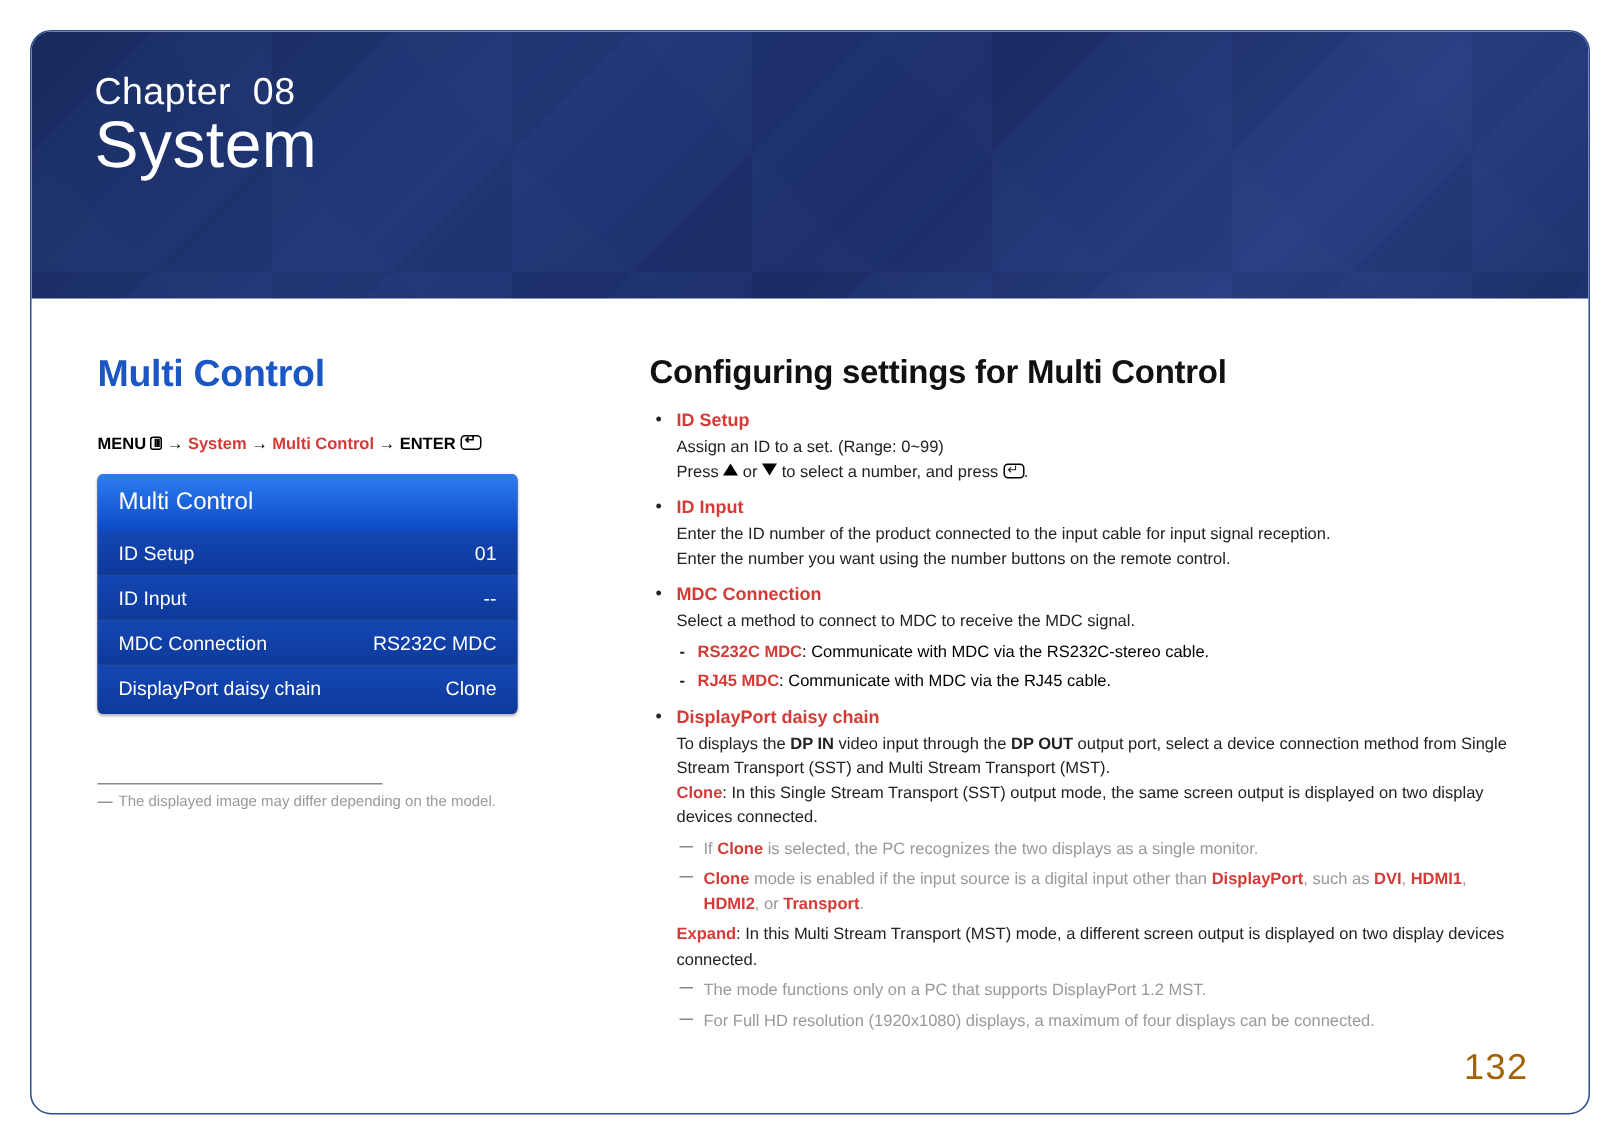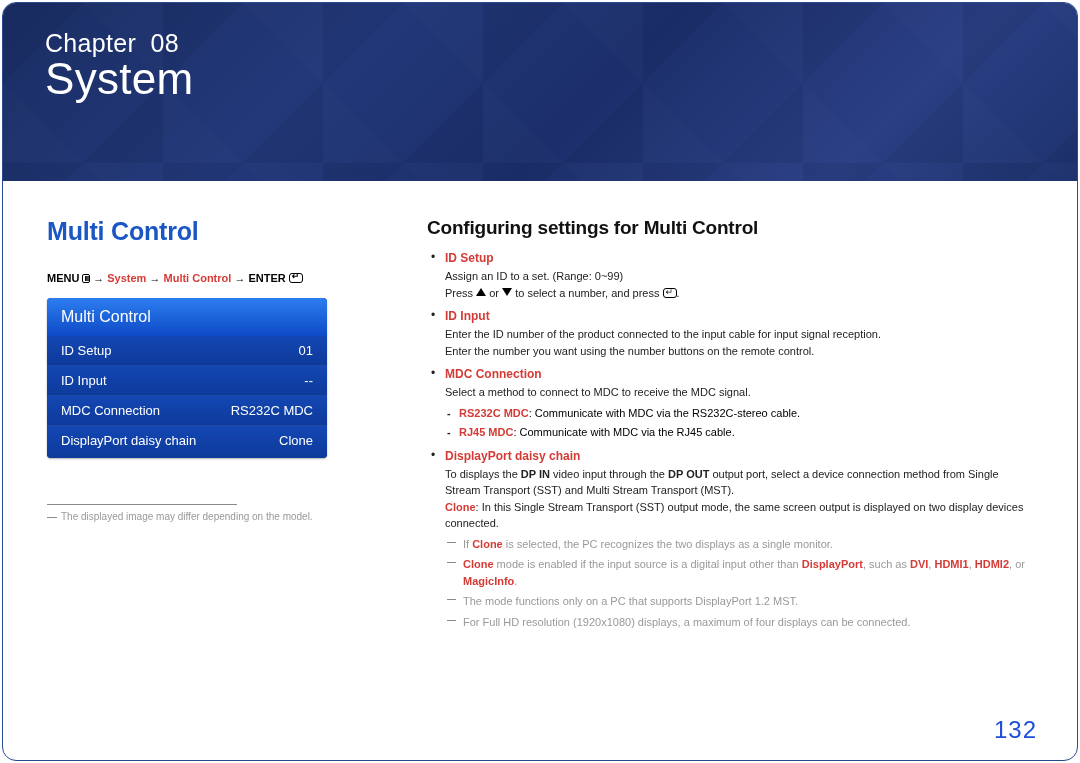--- a/index.html
+++ b/index.html
@@ -8,21 +8,21 @@
     background: #fff;
     width: 1080px;
     height: 763px;
     overflow: hidden;
     position: relative;
   }
   .page {
     width: 1080px;
     height: 763px;
     position: relative;
-    padding: 2px;
+    padding: 20px;
   }
   .frame {
     border: 1px solid #2a4b8d;
     border-radius: 14px;
     height: 100%;
     overflow: hidden;
     position: relative;
   }
   .banner {
     height: 178px;
@@ -51,21 +51,21 @@
     color: #fff;
     font-size: 44px;
     font-weight: 400;
     position: relative;
     margin-top: -4px;
     letter-spacing: 0.3px;
   }
   .content {
     display: flex;
     padding: 36px 24px 0 44px;
-    gap: 40px;
+    gap: 28px;
   }
   .leftcol { width: 340px; flex: 0 0 340px; }
   .rightcol { flex: 1; padding-right: 20px; }
   .section-title {
     color: #1a56c4;
     font-size: 25px;
     font-weight: bold;
     margin-bottom: 26px;
     letter-spacing: -0.2px;
   }
@@ -127,21 +127,21 @@
     border-top: 1px solid #888;
     margin-top: 46px;
     margin-bottom: 6px;
   }
   .footnote {
     font-size: 10px;
     color: #999;
   }
   .footnote .dash { color: #666; margin-right: 4px; }
   .config-title {
-    font-size: 19px;
+    font-size: 22px;
     font-weight: bold;
     color: #111;
     margin-bottom: 12px;
     letter-spacing: -0.2px;
   }
   .bullets { list-style: none; }
   .bullets > li { position: relative; padding-left: 18px; margin-bottom: 8px; }
   .bullets > li::before {
     content: "•"; position: absolute; left: 4px; top: -1px; font-size: 12px; color: #222;
   }
@@ -169,21 +169,21 @@
   .notes > li { position:relative; padding-left:18px; margin-bottom:4px; font-size:11px; color:#999; line-height:1.5; }
   .notes > li::before {
     content:""; position:absolute; left:2px; top:6px; width:9px; border-top:1px solid #888;
   }
   .notes .hl { color:#d43b36; font-weight:bold; }
   .pagenum {
     position: absolute;
     right: 40px;
     bottom: 16px;
     font-size: 24px;
-    color: #1d4ed8;
+    color: #a16207;
     letter-spacing: 1px;
   }
   b { font-weight: bold; }
 </style>
 </head>
 <body>
 
 <div class="page">
   <div class="frame">
     <div class="banner">
@@ -265,23 +265,26 @@
             <div class="item-head">DisplayPort daisy chain</div>
             <div class="item-body">
               <span>To displays the </span><b>DP IN</b><span> video input through the </span><b>DP OUT</b><span> output port, select a device connection method from Single Stream Transport (SST) and Multi Stream Transport (MST).</span>
             </div>
             <div class="item-body">
               <span class="hl" style="color:#d43b36;font-weight:bold">Clone</span><span>: In this Single Stream Transport (SST) output mode, the same screen output is displayed on two display devices connected.</span>
             </div>
             <ul class="notes">
               <li><span>If </span><span class="hl">Clone</span><span> is selected, the PC recognizes the two displays as a single monitor.</span></li>
               <li>
-                <span class="hl">Clone</span><span> mode is enabled if the input source is a digital input other than </span><span class="hl">DisplayPort</span><span>, such as </span><span class="hl">DVI</span><span>, </span><span class="hl">HDMI1</span><span>, </span><span class="hl">HDMI2</span><span>, or </span><span class="hl">MagicInfo</span><span>.</span>
+                <span class="hl">Clone</span><span> mode is enabled if the input source is a digital input other than </span><span class="hl">DisplayPort</span><span>, such as </span><span class="hl">DVI</span><span>, </span><span class="hl">HDMI1</span><span>, </span><span class="hl">HDMI2</span><span>, or </span><span class="hl">Transport</span><span>.</span>
               </li>
             </ul>
+            <div class="item-body">
+              <span class="hl" style="color:#d43b36;font-weight:bold">Expand</span><span>: In this Multi Stream Transport (MST) mode, a different screen output is displayed on two display devices connected.</span>
+            </div>
             <ul class="notes">
               <li>The mode functions only on a PC that supports DisplayPort 1.2 MST.</li>
               <li>For Full HD resolution (1920x1080) displays, a maximum of four displays can be connected.</li>
             </ul>
           </li>
         </ul>
       </div>
     </div>
 
     <div class="pagenum">132</div>

